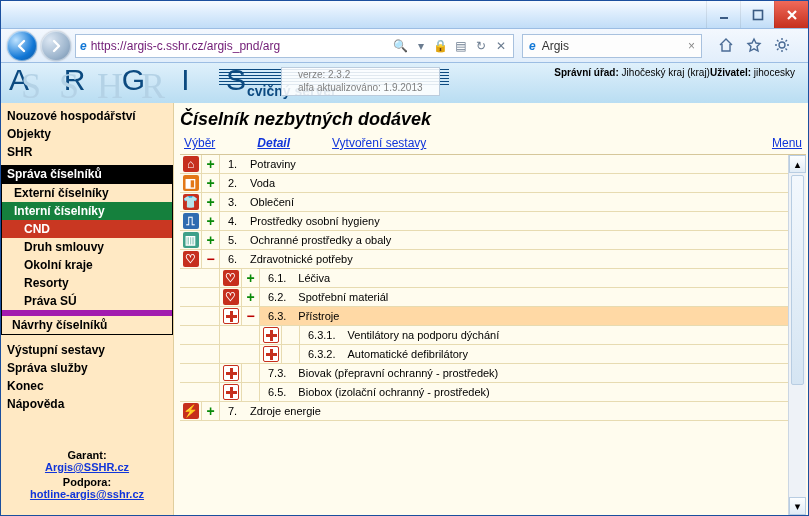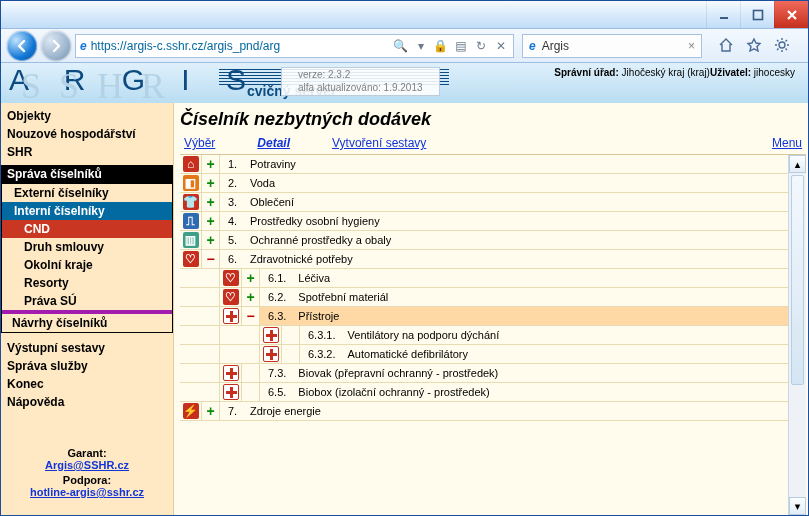--- a/index.html
+++ b/index.html
@@ -10,21 +10,21 @@
   .titlebar .btn { width: 34px; display:flex; align-items:center; justify-content:center; border-left:1px solid rgba(0,0,0,.08);}
   .titlebar .btn svg { width:14px; height:14px; }
   .titlebar .close { background: linear-gradient(#ef6a5a,#c62f1d); }
   .titlebar .close svg path { stroke:#fff; stroke-width:2.2; }
   .titlebar .min svg, .titlebar .max svg { stroke:#3a5b84; }
   
   .navbar { height: 34px; background: linear-gradient(#f3f8fe,#e2eefb); border-bottom:1px solid #9cbde3; display:flex; align-items:center; padding:0 6px; gap:4px;}
   .navbtn { width:30px; height:30px; border-radius:50%; background: radial-gradient(circle at 30% 30%, #bfe3ff, #1177d6 60%, #0a4f94); display:flex; align-items:center; justify-content:center; box-shadow: inset 0 0 0 1px rgba(255,255,255,.4), 0 0 2px rgba(0,0,0,.3);}
   .navfwd { background: radial-gradient(circle at 30% 30%, #dce7f3, #9db5cd 60%, #6b89a9);}
   .url { flex:1; height:24px; background:#fff; border:1px solid #a8c1de; display:flex; align-items:center; padding:0 4px; gap:4px; font-size:12px; color:#222;}
-  .url .scheme { color:#0369a1; }
+  .url .scheme { color:#701a75; }
   .url-icons { display:flex; gap:4px; color:#6b7c90; align-items:center;}
   .url-icons span { width:16px; height:16px; display:flex; align-items:center; justify-content:center;}
   .tabstrip { display:flex; align-items:center; gap:0; margin-left:4px;}
   .tab { height:24px; min-width:180px; background:#fdfdfd; border:1px solid #a8c1de; display:flex; align-items:center; padding:0 6px; gap:6px; font-size:12px; color:#333;}
   .tab .close-sm { margin-left:auto; color:#888; }
   .navright { display:flex; gap:12px; padding:0 12px; color:#4a6b95; align-items:center;}
   .navright svg { width:16px; height:16px; }
   
   .page { flex:1; display:flex; flex-direction:column; overflow:hidden; }
   .banner { height:40px; background: linear-gradient(#dff0fb,#b9ddf2); position:relative; display:flex; align-items:flex-start; overflow:hidden;}
@@ -37,21 +37,21 @@
   .banner .meta b { font-weight:bold; }
   .content { flex:1; display:flex; background:#ffe9c4; overflow:hidden;}
   
   .leftnav { width:172px; background:#ffe9c4; padding:4px 0; }
   .leftnav a.plain { display:block; padding:2px 6px; color:#000; text-decoration:none; font-weight:bold; font-size:12px;}
   .leftnav .group-hdr { background:#000; color:#fff; padding:2px 6px; font-weight:bold; margin-top:4px; font-size:12px;}
   .leftnav .group-body { border:1px solid #000; }
   .leftnav .lvl1 { display:block; padding:2px 6px 2px 12px; color:#000; font-weight:bold; font-size:12px; background:#ffe9c4;}
   .leftnav .lvl2 { display:block; padding:2px 6px 2px 22px; color:#000; font-weight:bold; font-size:12px;}
   .leftnav .sel  { background:#c93722; color:#fff; }
-  .leftnav .std  { display:block; padding:2px 6px 2px 10px; font-weight:bold; font-size:12px; color:#000; border-top:4px solid #a21caf;}
+  .leftnav .std  { display:block; padding:2px 6px 2px 10px; font-weight:bold; font-size:12px; color:#000; border-top:6px solid #a21caf;}
   .support { margin-top:36px; text-align:center; font-size:11px;}
   .support .lbl { font-weight:bold; color:#000;}
   .support a { color:#1135da; text-decoration:underline; font-weight:bold;}
   
   .main { flex:1; background:#fffcee; border-left:1px solid #e0ce9e; padding:4px 2px 0 6px; position:relative; display:flex; flex-direction:column;}
   .main h1 { font-size:18px; font-weight:bold; font-style:italic; color:#000; margin:2px 0 6px 0;}
   .tabsrow { display:flex; gap:42px; padding:0 4px 4px 4px; font-size:12px;}
   .tabsrow span { color:#1135da; text-decoration:underline; cursor:pointer;}
   .tabsrow .active { font-style:italic; font-weight:bold; text-decoration:underline;}
   .tabsrow .menu { margin-left:auto; }
@@ -165,28 +165,28 @@
         <div>alfa aktualizováno: 1.9.2013</div>
       </div>
       <div class="meta">
         <b>Správní úřad:</b> <span>Jihočeský kraj (kraj)</span><b>Uživatel:</b> <span>jihocesky</span>
       </div>
     </div>
 
     <div class="content">
 
       <div class="leftnav">
+        <a class="plain">Nouzové hospodářství</a>
         <a class="plain">Objekty</a>
-        <a class="plain">Nouzové hospodářství</a>
         <a class="plain">SHR</a>
 
         <div class="group-hdr">Správa číselníků</div>
         <div class="group-body">
           <a class="lvl1">Externí číselníky</a>
-          <a class="lvl1" style="background:#0369a1;color:#fff">Interní číselníky</a>
+          <a class="lvl1" style="background:#15803d;color:#fff">Interní číselníky</a>
           <a class="lvl2 sel">CND</a>
           <a class="lvl2">Druh smlouvy</a>
           <a class="lvl2">Okolní kraje</a>
           <a class="lvl2">Resorty</a>
           <a class="lvl2">Práva SÚ</a>
           <a class="std">Návrhy číselníků</a>
         </div>
 
         <a class="plain" style="margin-top:6px">Výstupní sestavy</a>
         <a class="plain">Správa služby</a>

